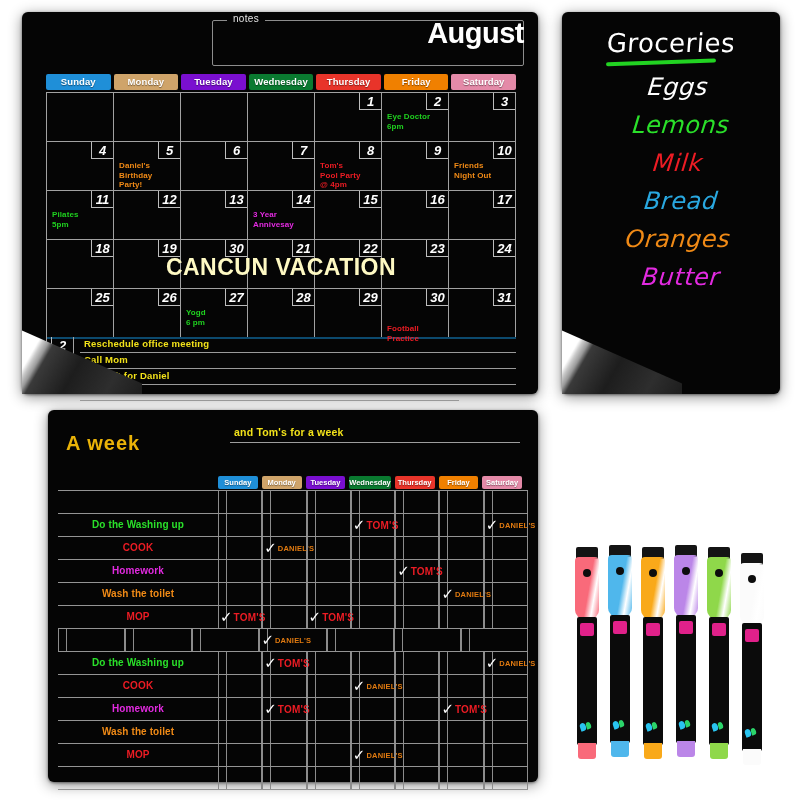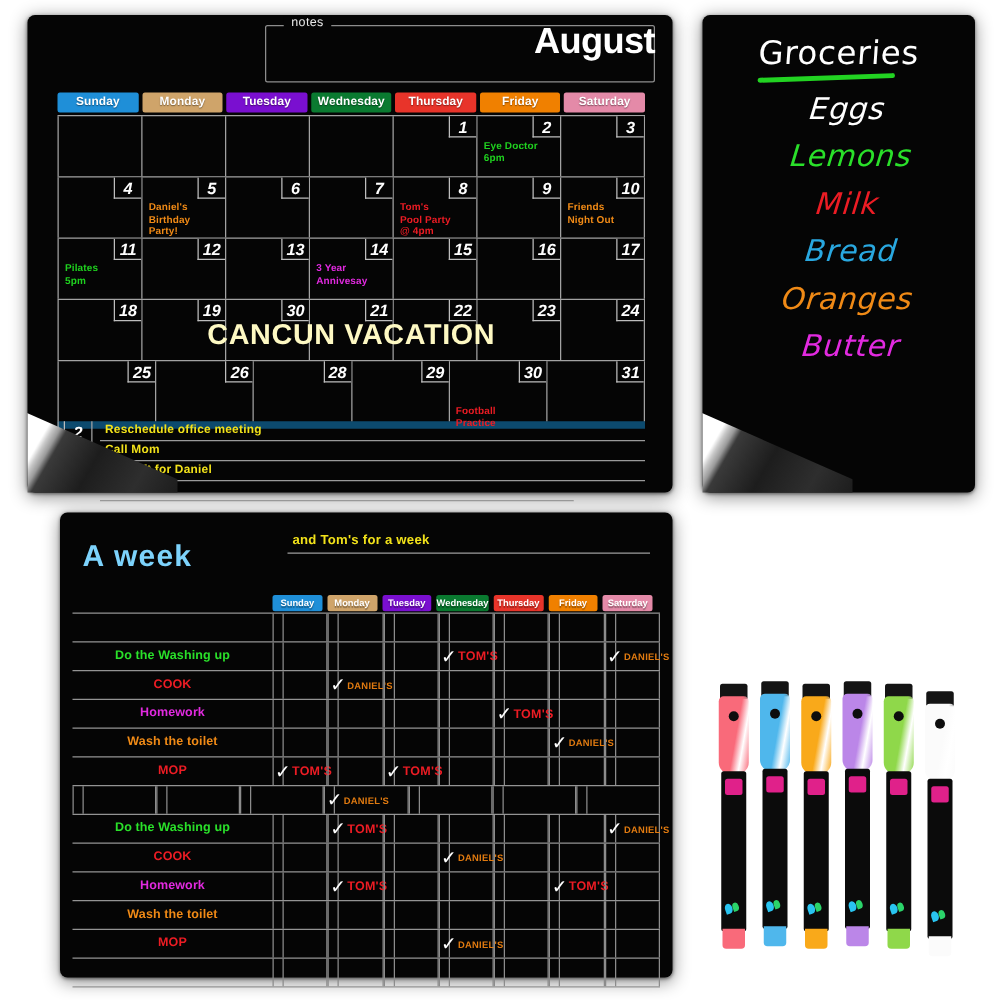--- a/index.html
+++ b/index.html
@@ -41,21 +41,21 @@
     font-size:29px;font-weight:bold;letter-spacing:-.5px;line-height:36px;
   }
   .daybar{position:absolute;left:24px;top:62px;width:470px;display:flex;gap:3px;}
   .daychip{
     flex:1;text-align:center;font-size:9.5px;font-weight:bold;color:#ffffff;
     padding:2px 0 3px;border-radius:2px;letter-spacing:.1px;
     text-shadow:0 1px 1px rgba(0,0,0,.45);
   }
   .grid{position:absolute;left:24px;top:80px;width:470px;height:245px;}
   .grid-row{display:flex;height:48px;border-top:1px solid #a2a2a2;}
-  .grid-row:last-child{border-bottom:6px solid #0c4a6e;}
+  .grid-row:last-child{border-bottom:2px solid #0c4a6e;}
   .cell{
     flex:1;position:relative;border-right:1px solid #a2a2a2;
     box-sizing:border-box;
   }
   .cell:first-child{border-left:1px solid #a2a2a2;}
   .daynum{
     position:absolute;right:0;top:0;min-width:22px;height:17px;
     border:1px solid #bdbdbd;border-top:none;border-right:none;
     color:#ffffff;font-size:13px;font-weight:bold;font-style:italic;
     text-align:center;line-height:17px;padding:0 3px;box-sizing:border-box;
@@ -98,21 +98,21 @@
   .g-underline{width:110px;height:4px;background:#22d322;margin:2px auto 4px;border-radius:2px;
     transform:rotate(-2deg) translateX(-10px);}
   .g-list{margin:0;padding:0;list-style:none;text-align:center;}
   .g-item{
     font-size:24px;font-family:"DejaVu Sans",sans-serif;
     font-style:italic;line-height:38px;letter-spacing:.5px;transform:skewX(-6deg);
   }
   
   #week-board{left:48px;top:410px;width:490px;height:372px;}
   .w-title{
-    position:absolute;left:18px;top:22px;color:#7dd3fc;font-size:24px;font-weight:bold;
+    position:absolute;left:18px;top:22px;color:#eab308;font-size:20px;font-weight:bold;
     letter-spacing:1px;
   }
   .w-head-lines{position:absolute;left:182px;top:12px;width:290px;}
   .w-head-line{
     border-bottom:1px solid #9d9d9d;color:#f2e21a;font-size:10.5px;font-weight:bold;
     line-height:20px;padding-left:4px;letter-spacing:.2px;height:20px;
   }
   .w-daybar{position:absolute;left:170px;top:66px;width:304px;display:flex;gap:4px;}
   .w-daychip{
     flex:1;text-align:center;font-size:7.5px;font-weight:bold;color:#fff;padding:2px 0;
@@ -299,20 +299,27 @@
         </div>
       </div>
       <div class="grid-row">
         <div class="cell">
           <div class="daynum">25</div>
         </div>
         <div class="cell">
           <div class="daynum">26</div>
         </div>
         <div class="cell">
+          <div class="daynum">27</div>
+          <div class="cellnote" style="color: rgb(31, 209, 31);">
+            <div>Yogd</div>
+            <div>6 pm</div>
+          </div>
+        </div>
+        <div class="cell">
           <div class="daynum">28</div>
         </div>
         <div class="cell">
           <div class="daynum">29</div>
         </div>
         <div class="cell">
           <div class="daynum">30</div>
           <div class="cellnote" style="color: rgb(236, 28, 36); margin-top: 16px;">
             <div>Football</div>
             <div>Practice</div>

